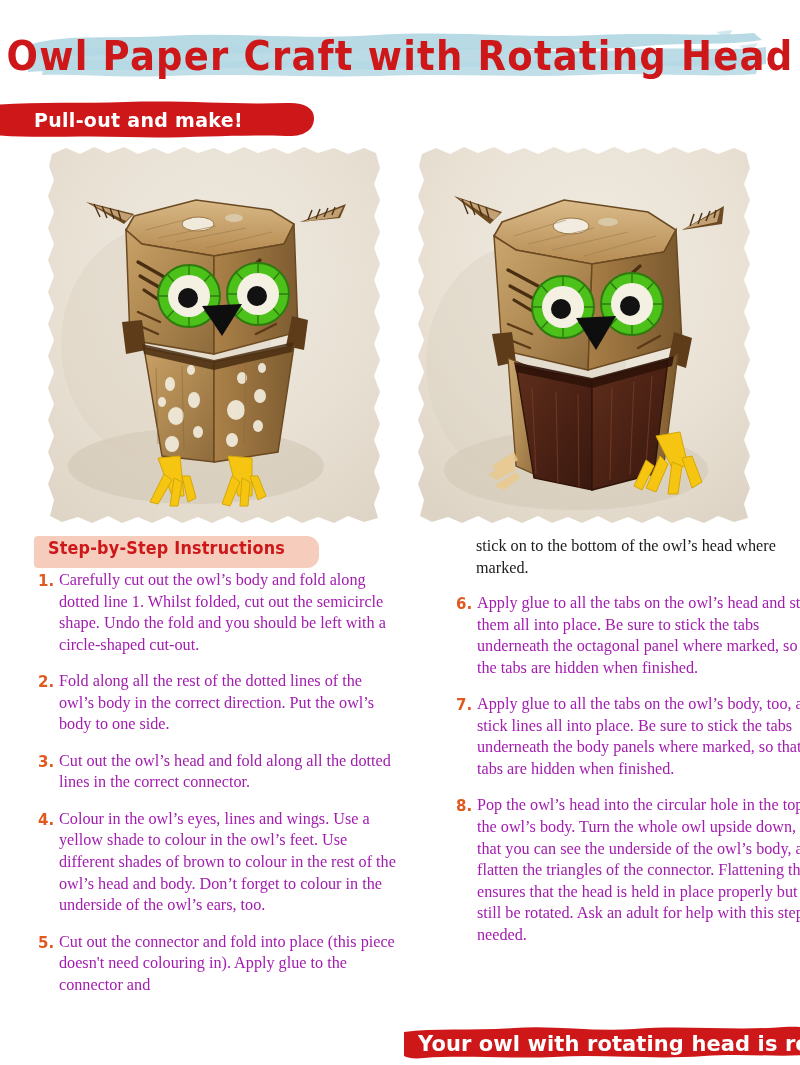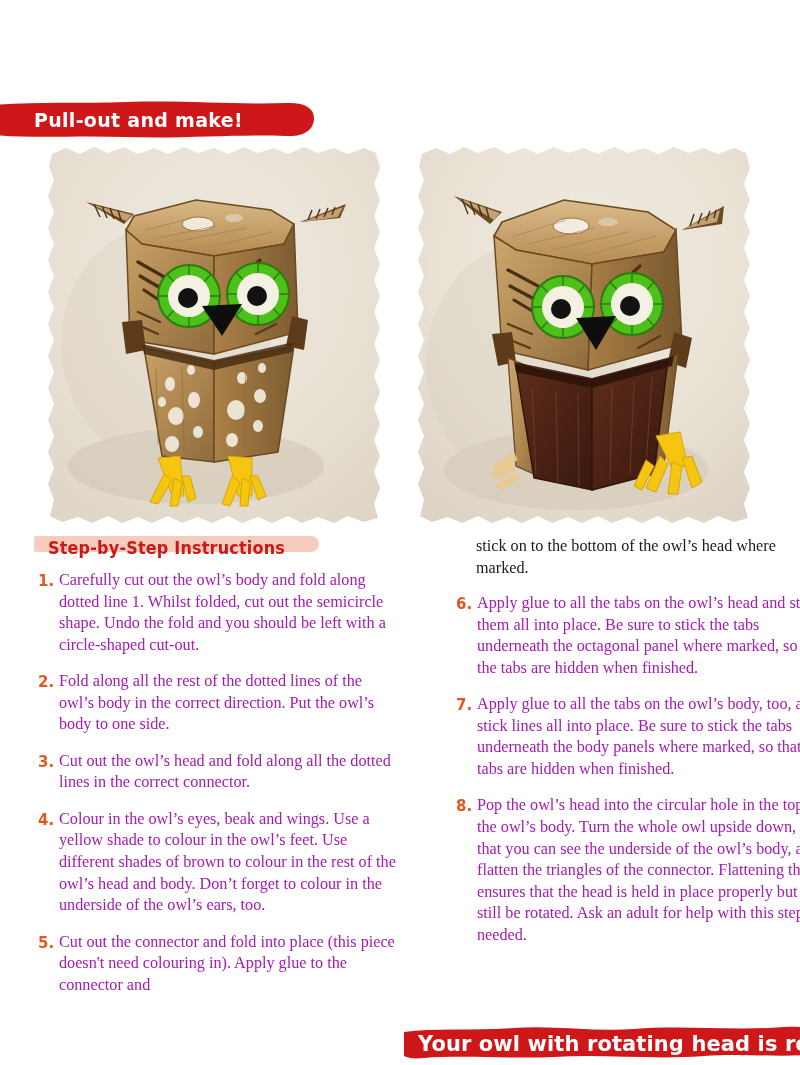--- a/index.html
+++ b/index.html
@@ -79,21 +79,21 @@
     height: 382px;
   }
   .photo.left  { left: 46px; }
   .photo.right { left: 416px; }
   .photo svg { display: block; width: 100%; height: 100%; }
 
   
   .section-head {
     position: absolute;
     left: 34px; top: 536px;
-    width: 285px; height: 16px;
+    width: 285px; height: 32px;
   }
   .section-head-bg {
     position: absolute; inset: 0;
     background: #F6CDBC;
     border-radius: 4px 12px 12px 4px;
   }
   .section-head-text {
     position: absolute;
     left: 14px; top: 2px;
     font-family: "DejaVu Sans", sans-serif;
@@ -172,20 +172,40 @@
     white-space: nowrap;
     transform: scaleY(1.05);
     transform-origin: left top;
   }
 </style>
 </head>
 <body>
 
 <div class="page">
 
+  <div class="title-wrap">
+    <svg class="title-brush" viewBox="0 0 742 48" preserveAspectRatio="none">
+      <path d="M6,14 C40,4 90,9 140,6 C210,2 280,10 350,5 C430,0 500,9 570,5
+               C630,2 680,7 728,3 L736,10 C700,16 660,12 620,16
+               C560,22 500,17 440,20 C380,23 320,18 260,22
+               C200,26 140,21 80,25 C50,27 22,26 4,22 Z" fill="#B4D8E4" opacity="0.95"></path>
+      <path d="M2,20 C60,14 120,22 180,18 C250,13 320,24 390,19
+               C460,14 530,25 600,20 C650,16 700,22 740,17
+               L740,34 C690,40 640,33 590,37 C520,42 450,34 380,38
+               C310,42 240,35 170,39 C110,42 55,38 2,42 Z" fill="#B4D8E4" opacity="0.9"></path>
+      <path d="M18,32 C80,27 150,35 220,31 C300,26 370,36 450,32
+               C520,28 590,35 660,31 C690,29 715,32 734,29
+               L730,44 C680,48 620,42 560,45 C490,48 420,43 350,46
+               C280,48 210,43 140,46 C95,48 50,44 16,45 Z" fill="#B4D8E4" opacity="0.85"></path>
+      <path d="M690,2 L706,0 L702,9 Z" fill="#B4D8E4" opacity="0.6"></path>
+      <path d="M712,16 L732,13 L726,22 Z" fill="#B4D8E4" opacity="0.55"></path>
+      <path d="M660,30 L700,26 L694,36 Z" fill="#B4D8E4" opacity="0.5"></path>
+    </svg>
+    <div class="title-text">Owl Paper Craft with Rotating Head</div>
+  </div>
 
   <div class="pullout-wrap">
     <svg class="pullout-shape" viewBox="0 0 330 40" preserveAspectRatio="none">
       <path d="M0,6 C40,1 90,4 140,2 C200,0 250,5 300,3
                C318,2 328,8 328,18 C328,30 318,37 300,36
                C250,34 200,39 140,37 C90,35 40,39 0,34 Z" fill="#CE1719"></path>
     </svg>
     <div class="pullout-text">Pull-out and make!</div>
   </div>
 
@@ -530,21 +550,21 @@
         <div class="step">
           <div class="step-num">2.</div>
           <div class="step-body">Fold along all the rest of the dotted lines of the owl’s body in the correct direction. Put the owl’s body to one side.</div>
         </div>
         <div class="step">
           <div class="step-num">3.</div>
           <div class="step-body">Cut out the owl’s head and fold along all the dotted lines in the correct connector.</div>
         </div>
         <div class="step">
           <div class="step-num">4.</div>
-          <div class="step-body">Colour in the owl’s eyes, beak and wings. Use a yellow shade to colour in the owl’s feet. Use different shades of brown to colour in the rest of the owl’s head and body. Don’t forget to colour in the underside of the owl’s ears, too.</div>
+          <div class="step-body">Colour in the owl’s eyes, lines and wings. Use a yellow shade to colour in the owl’s feet. Use different shades of brown to colour in the rest of the owl’s head and body. Don’t forget to colour in the underside of the owl’s ears, too.</div>
         </div>
         <div class="step">
           <div class="step-num">5.</div>
           <div class="step-body">Cut out the connector and fold into place (this piece doesn't need colouring in). Apply glue to the connector and</div>
         </div>
       </div>
     </div>
 
     <div class="col right">
       <div class="inner">

